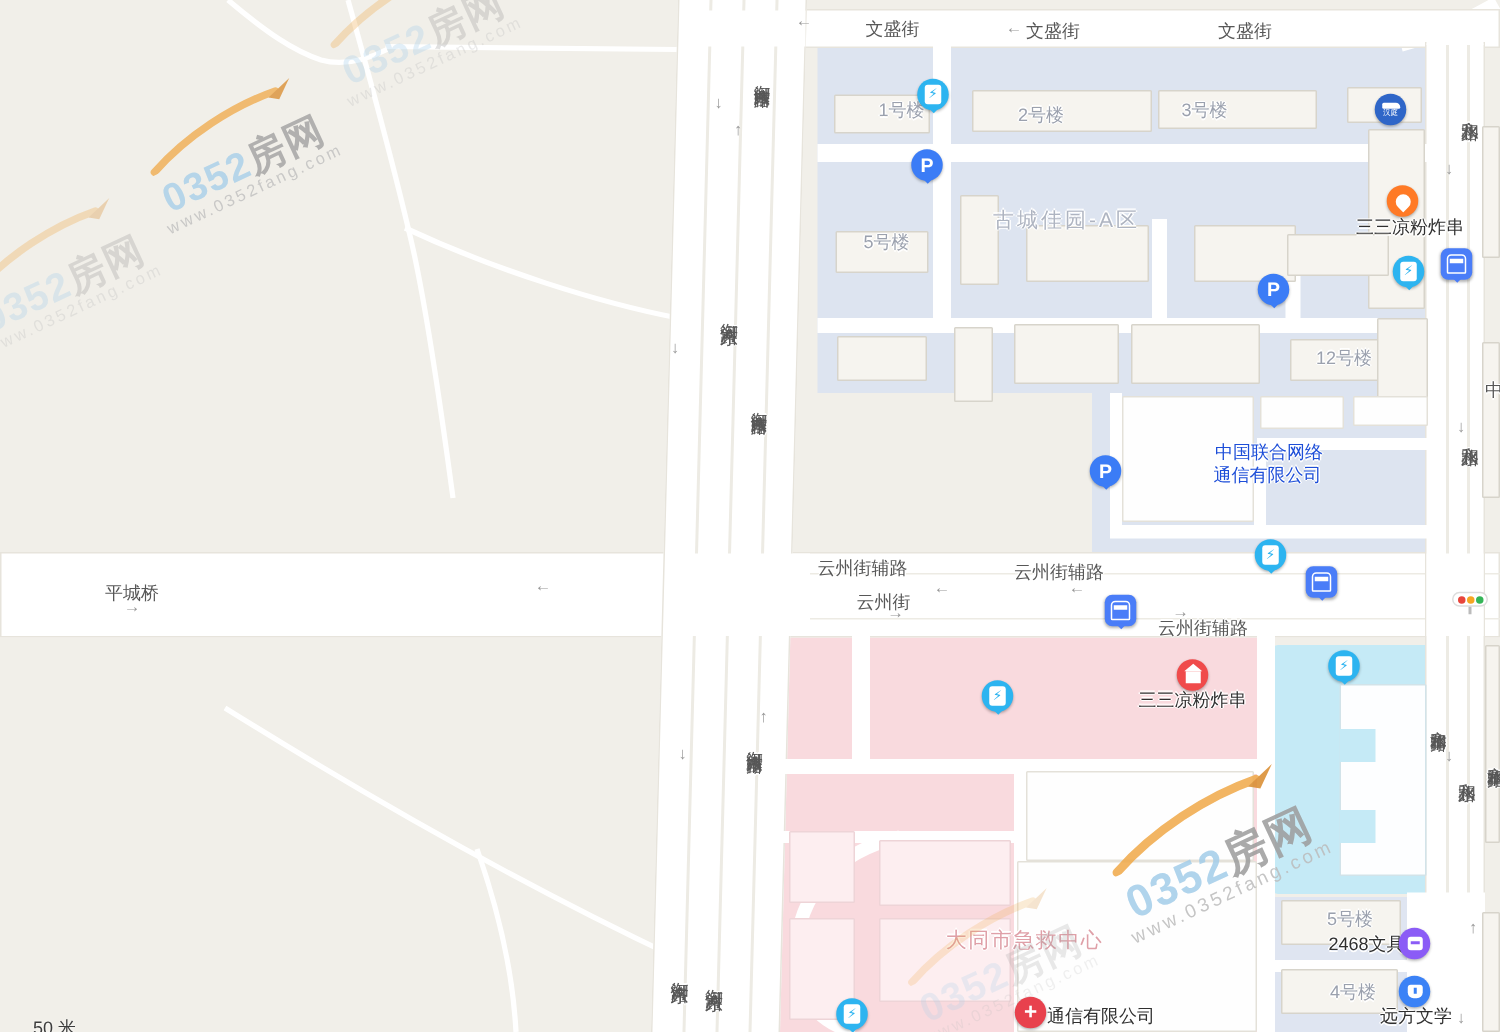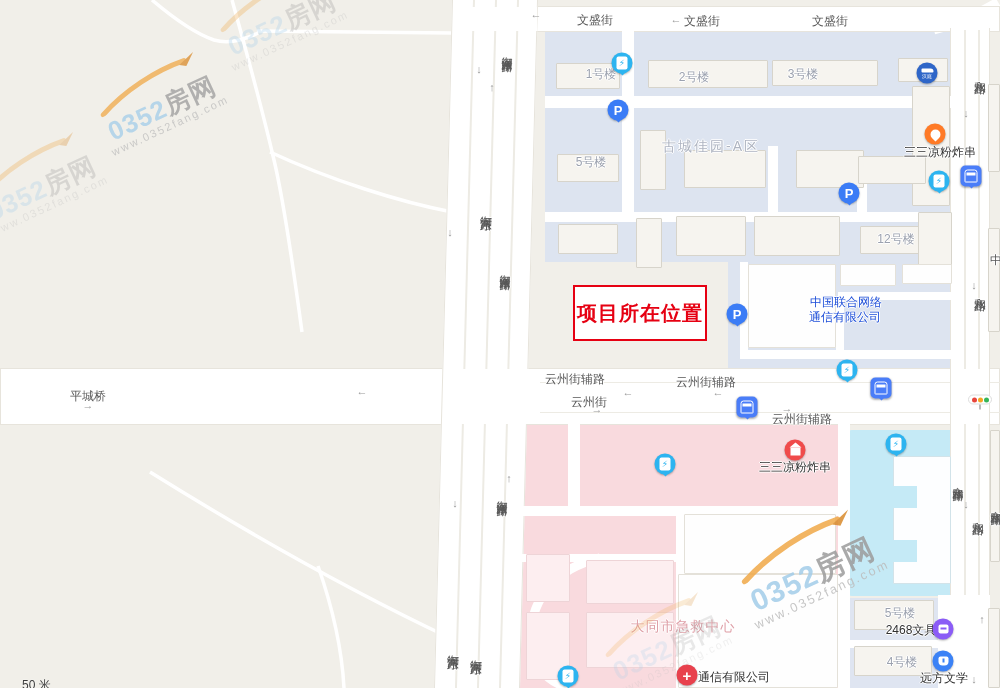--- a/index.html
+++ b/index.html
@@ -317,19 +317,16 @@
   </div>
   <div class="wm" style="left:600px;top:610px;opacity:.22;">
     <svg width="120" height="22" viewBox="0 0 120 22">
         <path d="M4,20 C34,7 70,2 100,5" stroke="#f0a948" stroke-width="5" fill="none" stroke-linecap="round"></path>
         <path d="M94,7 L112,1 L100,11 Z" fill="#d98a2b"></path>
       </svg>
     <div class="t1"><span>0352</span><b>房网</b></div>
     <div class="url">www.0352fang.com</div>
   </div>
 
-  <div class="target">
-      <span>项目所在位置</span>
-    </div>
 
   <div class="scale">50 米</div>
 
 </div>
 
 </body></html>

